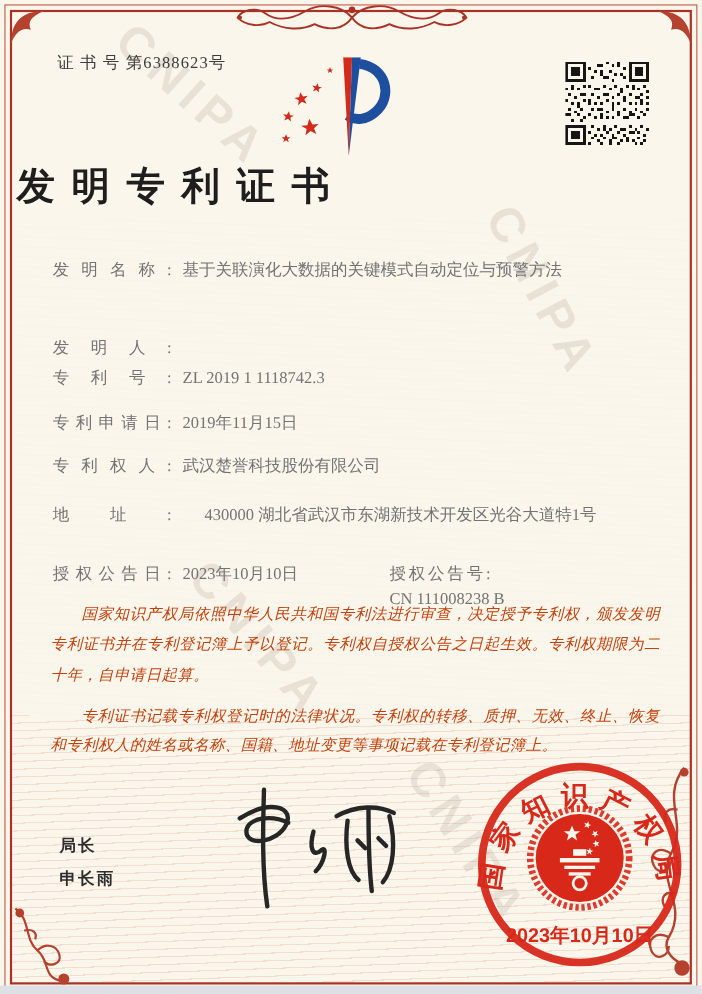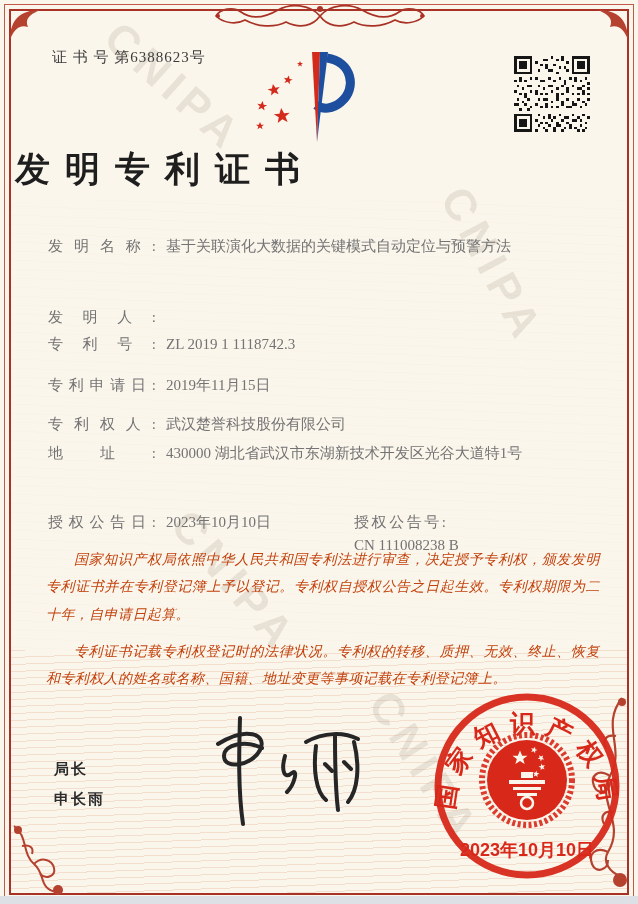--- a/index.html
+++ b/index.html
@@ -273,21 +273,21 @@
     <span class="fvalue">ZL 2019 1 1118742.3</span>
   </div>
   <div class="frow" style="top:374px;">
     <span class="flabel">专利申请日:</span>
     <span class="fvalue">2019年11月15日</span>
   </div>
   <div class="frow" style="top:413px;">
     <span class="flabel">专利权人:</span>
     <span class="fvalue">武汉楚誉科技股份有限公司</span>
   </div>
-  <div class="frow" style="top:442px;">
+  <div class="frow" style="top:458px;gap:20px;">
     <span class="flabel">地址:</span>
     <span class="fvalue">
       <span style="display:block;">430000 湖北省武汉市东湖新技术开发区光谷大道特1号</span>
     </span>
   </div>
   <div class="frow" style="top:511px;">
     <span class="flabel">授权公告日:</span>
     <span class="fvalue" style="width:154px;">2023年10月10日</span>
     <span class="pair2">
       <span class="flabel">授权公告号:</span>

